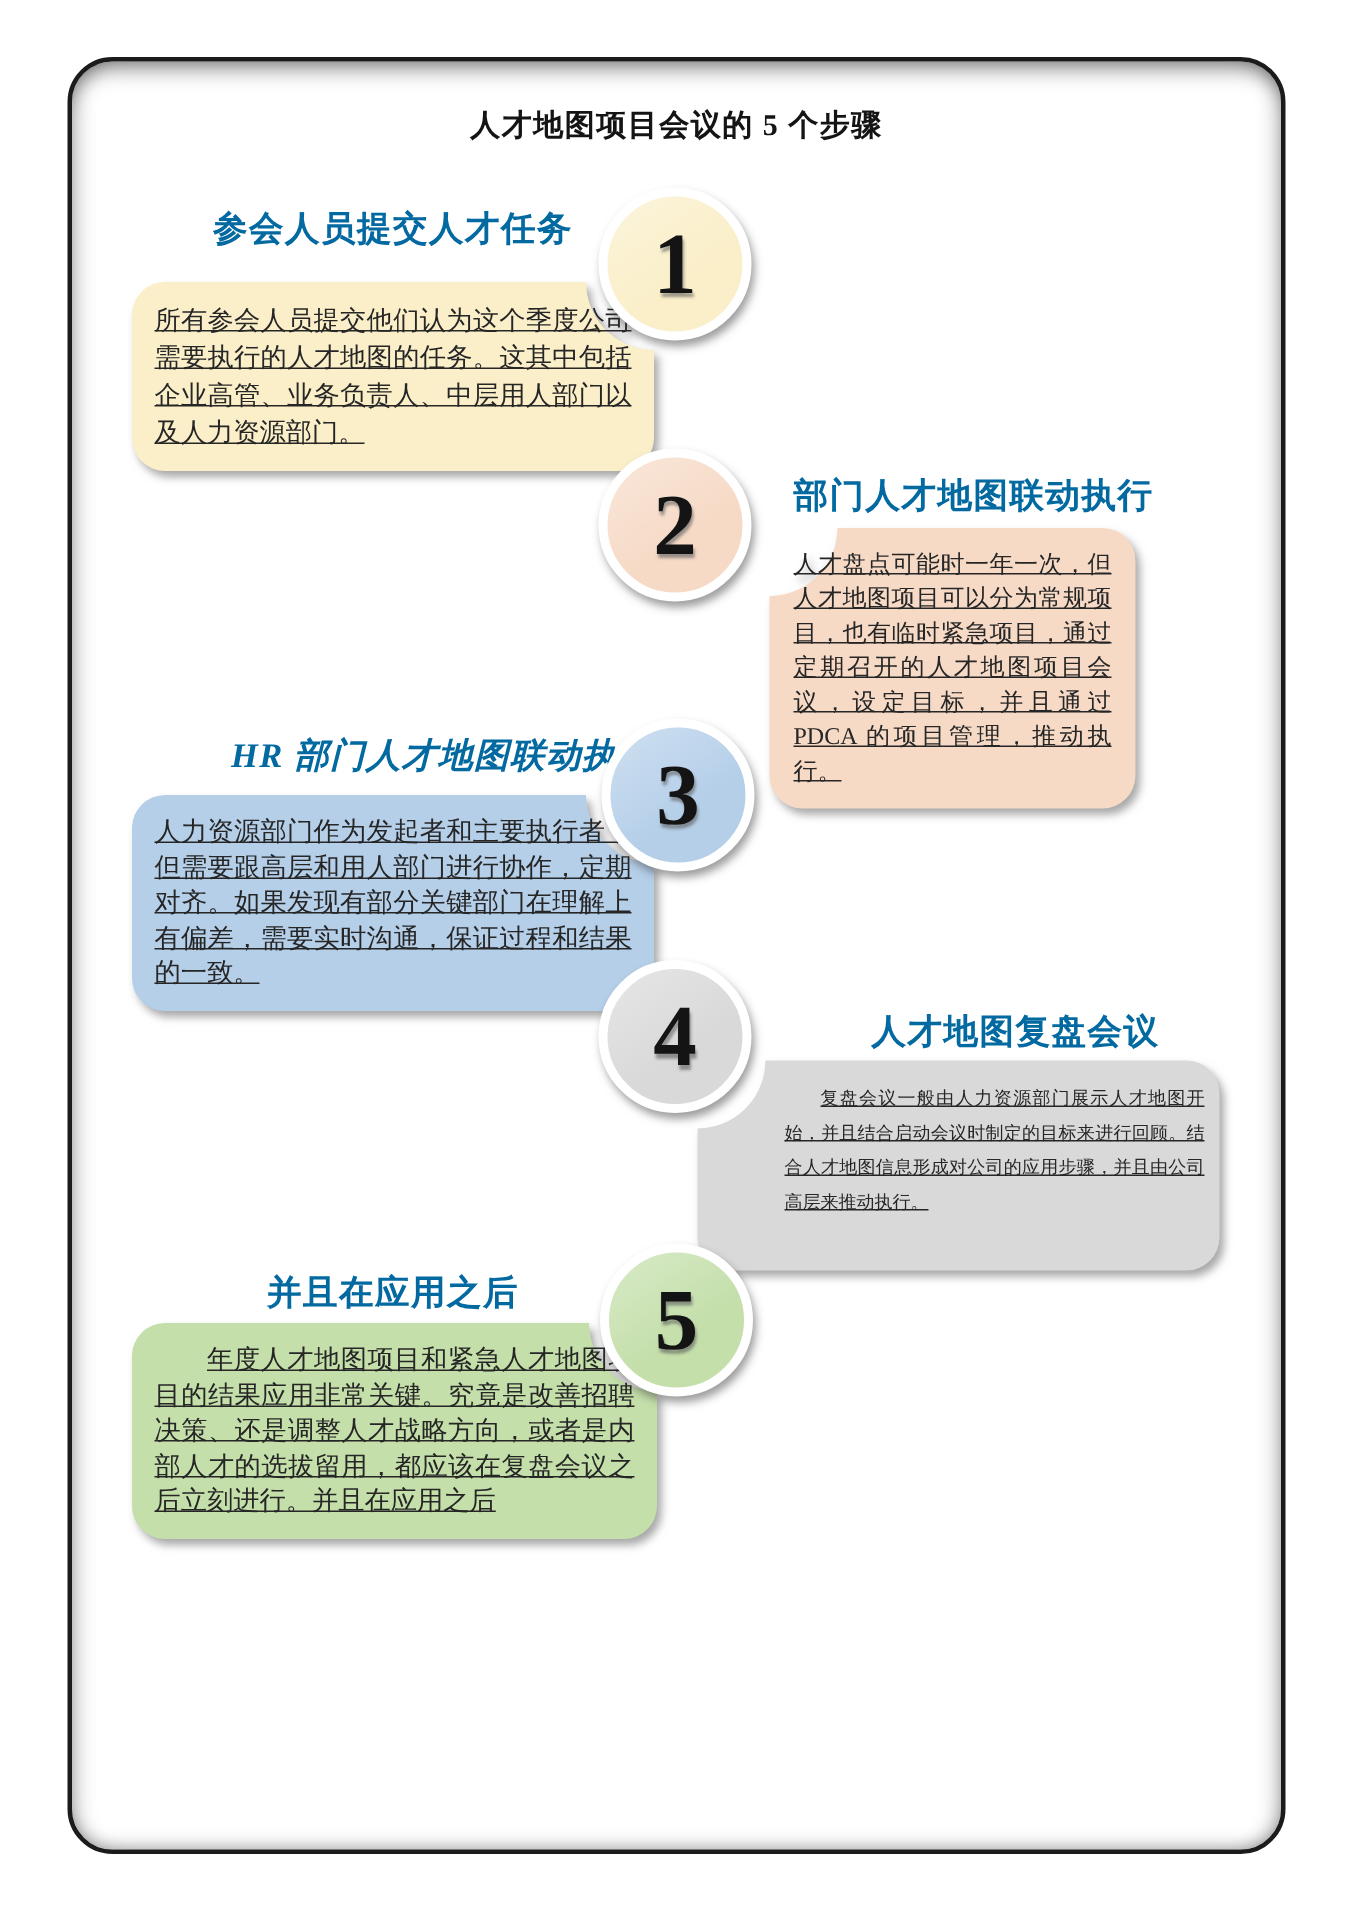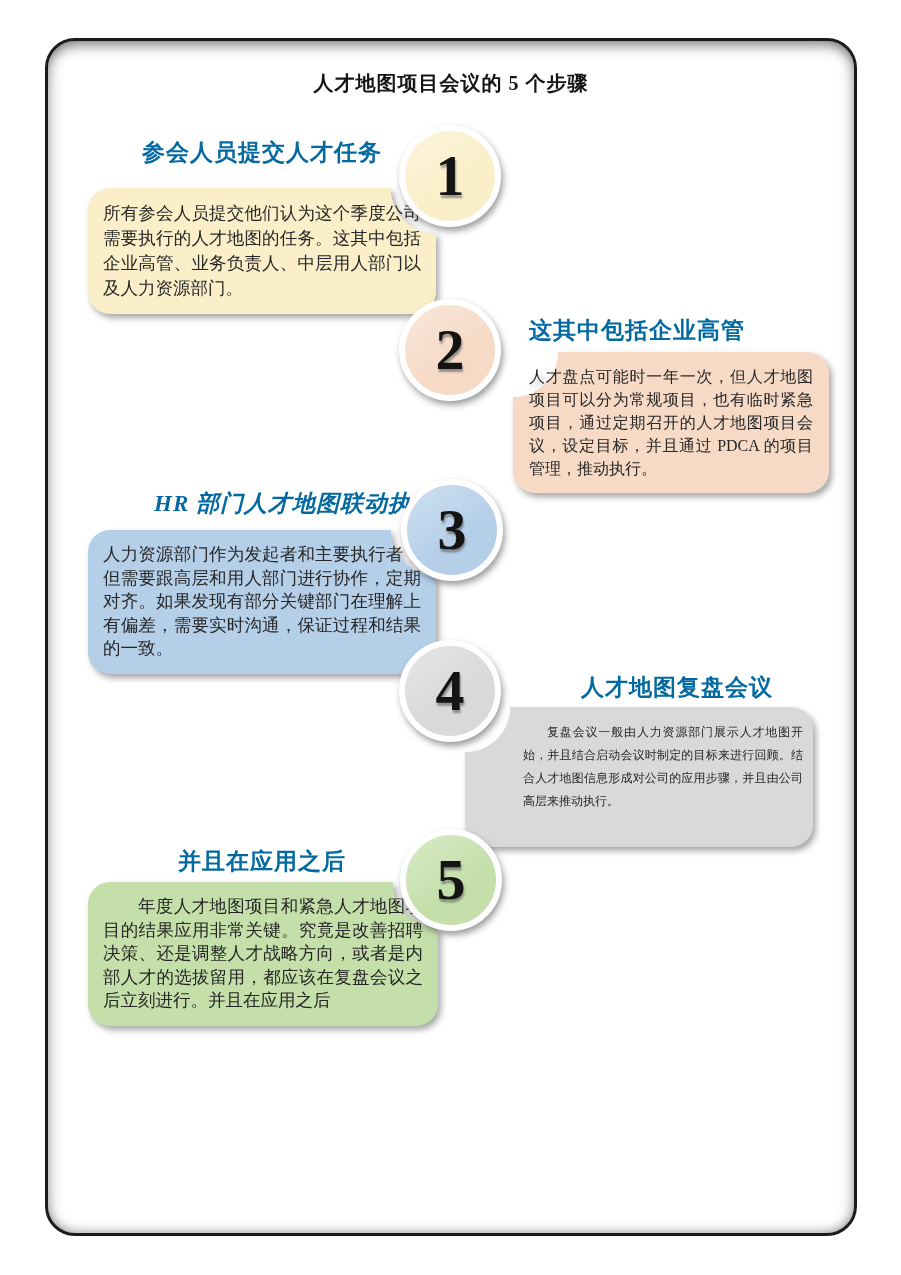--- a/index.html
+++ b/index.html
@@ -64,24 +64,25 @@
     filter: drop-shadow(3px 4px 3px rgba(95,95,95,0.55));
     z-index: 2;
   }
   .notch-r { background: radial-gradient(circle at 100% 0%, rgba(0,0,0,0) 45px, var(--c) 45.5px); }
   .notch-l { background: radial-gradient(circle at 0% 0%,   rgba(0,0,0,0) 45px, var(--c) 45.5px); }
   .bubble-text {
     margin: 0;
     color: #262626;
     text-align: justify;
     text-justify: inter-character;
+    text-decoration: underline;
   }
   .b1 { left: 88px;  top: 188px; width: 348px; min-height: 125px; padding: 13px 15px; }
   .b1 .bubble-text { font-size: 17.5px; line-height: 25px; }
-  .b2 { left: 513px; top: 352px; width: 316px; min-height: 140px; padding: 13px 16px; }
+  .b2 { left: 513px; top: 352px; width: 244px; min-height: 140px; padding: 13px 16px; }
   .b2 .bubble-text { font-size: 16px; line-height: 23px; }
   .b3 { left: 88px;  top: 530px; width: 348px; min-height: 142px; padding: 13px 15px; }
   .b3 .bubble-text { font-size: 17.5px; line-height: 23.5px; }
   .b4 { left: 465px; top: 707px; width: 348px; min-height: 140px; padding: 14px 10px 14px 58px; }
   .b4 .bubble-text { font-size: 12px; line-height: 23px; text-indent: 2em; }
   .b5 { left: 88px;  top: 882px; width: 350px; min-height: 143px; padding: 13px 15px; }
   .b5 .bubble-text { font-size: 17.5px; line-height: 23.5px; text-indent: 2em; }
 
   
   .num-circle {
@@ -120,21 +121,21 @@
   <div class="title">人才地图项目会议的 5 个步骤</div>
 
   <h2 class="step-heading h1">参会人员提交人才任务</h2>
   <div class="bubble notch-r b1" style="--c: #FAEFC9;">
     <p class="bubble-text">所有参会人员提交他们认为这个季度公司需要执行的人才地图的任务。这其中包括企业高管、业务负责人、中层用人部门以及人力资源部门。</p>
   </div>
   <div class="num-circle c1" style="--c: #FAEFC9;">
     <span>1</span>
   </div>
 
-  <h2 class="step-heading h2">这其中包括企业高管</h2>
+  <h2 class="step-heading h2">部门人才地图联动执行</h2>
   <div class="bubble notch-l b2" style="--c: #F6DAC6;">
     <p class="bubble-text">人才盘点可能时一年一次，但人才地图项目可以分为常规项目，也有临时紧急项目，通过定期召开的人才地图项目会议，设定目标，并且通过 PDCA 的项目管理，推动执行。</p>
   </div>
   <div class="num-circle c2" style="--c: #F6DAC6;">
     <span>2</span>
   </div>
 
   <h2 class="step-heading h3">HR 部门人才地图联动执行</h2>
   <div class="bubble notch-r b3" style="--c: #B5CFE9;">
     <p class="bubble-text">人力资源部门作为发起者和主要执行者，但需要跟高层和用人部门进行协作，定期对齐。如果发现有部分关键部门在理解上有偏差，需要实时沟通，保证过程和结果的一致。</p>

